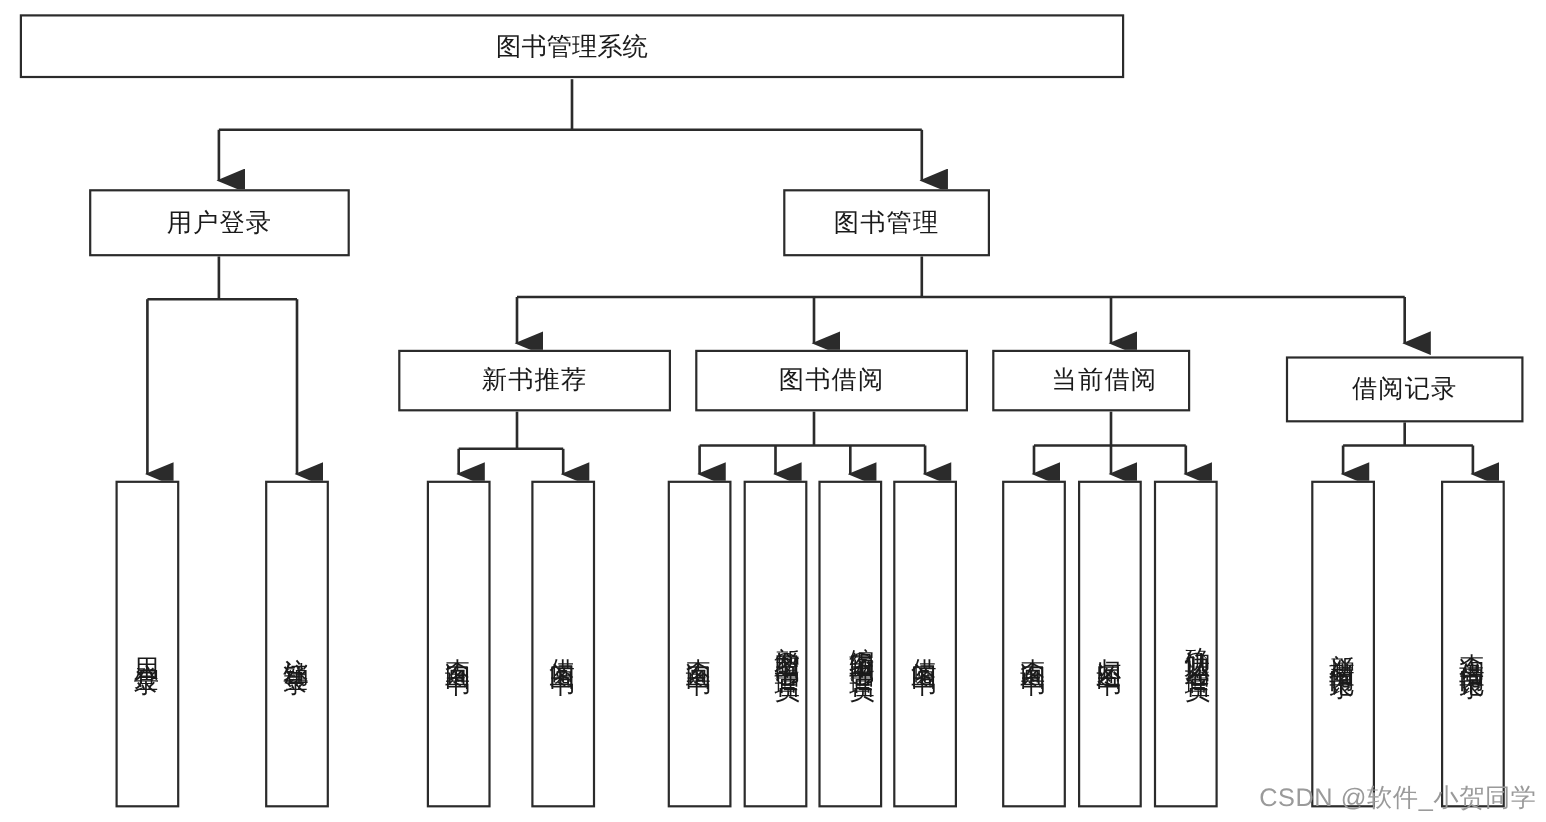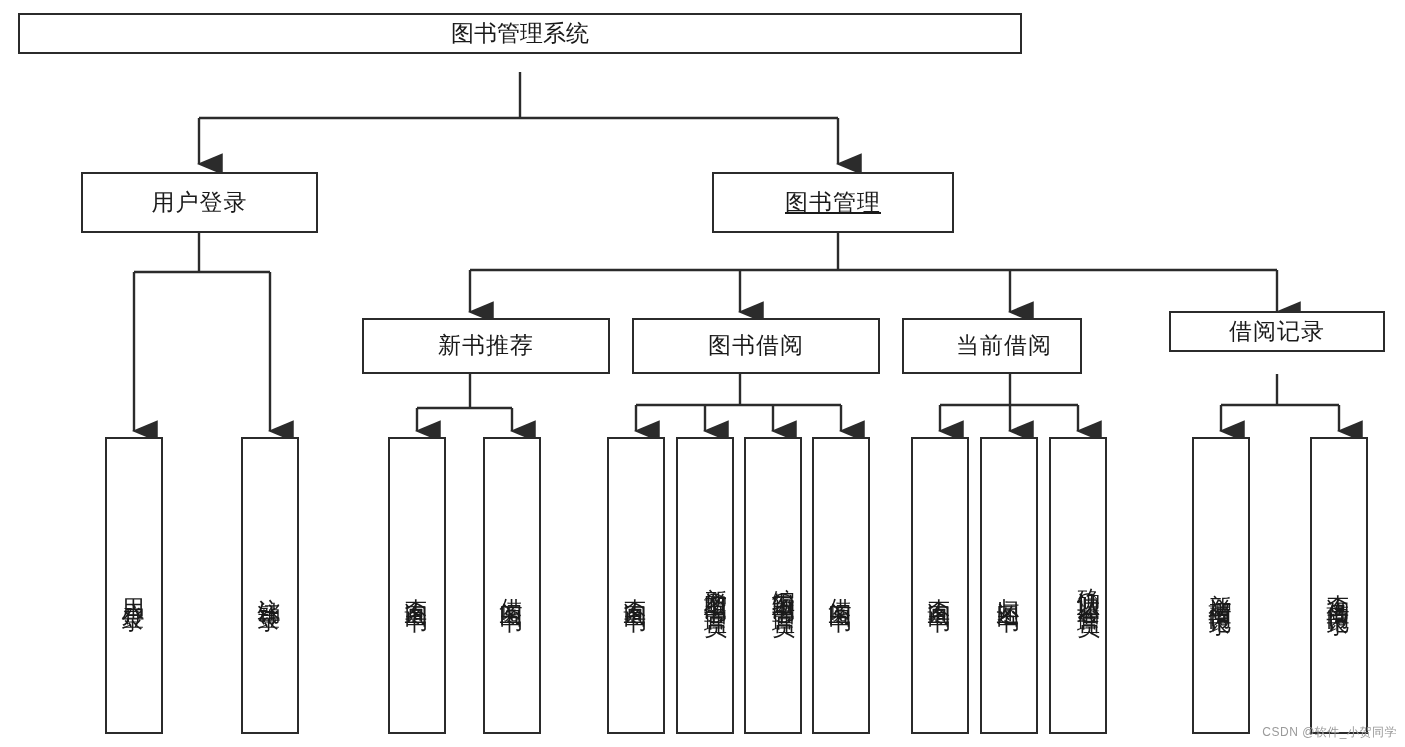--- a/index.html
+++ b/index.html
@@ -57,21 +57,21 @@
     display: block;
     white-space: nowrap;
   }
   .node.vert.center {
     align-items: center;
   }
   .watermark {
     position: absolute;
     right: 8px;
     bottom: 6px;
-    font-size: 12px;
+    font-size: 23px;
     color: #9a9a9a;
     letter-spacing: 0.5px;
     white-space: nowrap;
   }
 </style>
 </head>
 <body>
 
 <div id="canvas">
 
@@ -120,45 +120,45 @@
       <path d="M1010,405 L1010,431" marker-end="url(#arrow)"></path>
       <path d="M1078,405 L1078,431" marker-end="url(#arrow)"></path>
 
       <path d="M1277,374 L1277,405"></path>
       <path d="M1221,405 L1339,405"></path>
       <path d="M1221,405 L1221,431" marker-end="url(#arrow)"></path>
       <path d="M1339,405 L1339,431" marker-end="url(#arrow)"></path>
     </g>
   </svg>
 
-  <div class="node root" style="left:18px; top:13px; width:1004px; height:41px;">
+  <div class="node root" style="left:18px; top:13px; width:1004px; height:58px;">
     <span>图书管理系统</span>
   </div>
 
   <div class="node horiz" style="left:81px; top:172px; width:237px; height:61px;">
     <span>用户登录</span>
   </div>
 
-  <div class="node horiz" style="left:712px; top:172px; width:242px; height:61px;text-decoration:underline;">
+  <div class="node horiz" style="left:712px; top:172px; width:188px; height:61px;">
     <span>图书管理</span>
   </div>
 
   <div class="node horiz" style="left:362px; top:318px; width:248px; height:56px;">
     <span>新书推荐</span>
   </div>
 
   <div class="node horiz" style="left:632px; top:318px; width:248px; height:56px;">
     <span>图书借阅</span>
   </div>
 
   <div class="node horiz" style="left:902px; top:318px; width:180px; height:56px;padding-left:24px;">
     <span>当前借阅</span>
   </div>
 
-  <div class="node horiz" style="left:1169px; top:311px; width:216px; height:41px;">
+  <div class="node horiz" style="left:1169px; top:324px; width:216px; height:60px;">
     <span>借阅记录</span>
   </div>
 
   <div class="node vert center" style="left:105px; top:437px; width:58px; height:297px;">
     <span class="vlabel">用户登录</span>
   </div>
 
   <div class="node vert center" style="left:241px; top:437px; width:58px; height:297px;">
     <span class="vlabel">注销登录</span>
   </div>

